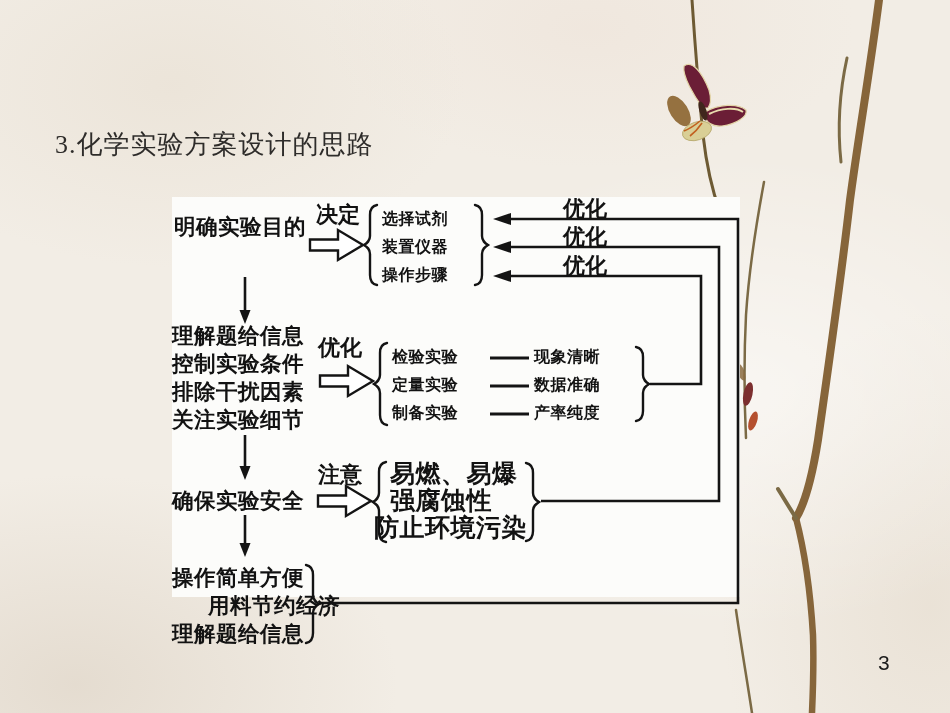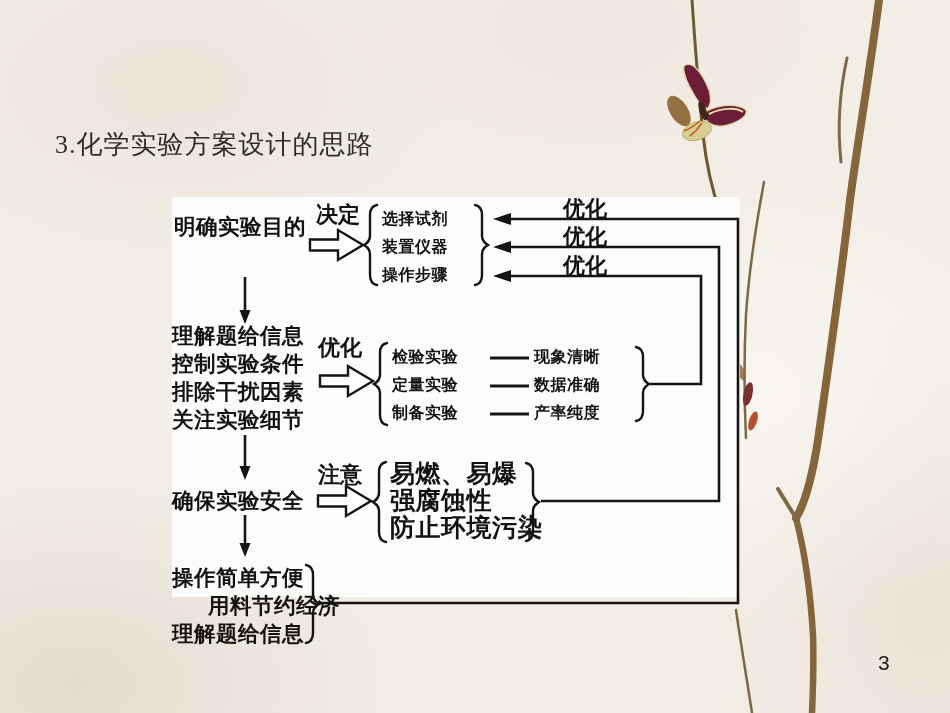--- a/index.html
+++ b/index.html
@@ -134,21 +134,21 @@
     <div class="t item" style="left:220px;top:174px;">定量实验</div>
     <div class="t item" style="left:220px;top:202px;">制备实验</div>
     <div class="t item" style="left:362px;top:146px;">现象清晰</div>
     <div class="t item" style="left:362px;top:174px;">数据准确</div>
     <div class="t item" style="left:362px;top:202px;">产率纯度</div>
 
     <div class="t" style="left:0px;top:290px;">确保实验安全</div>
     <div class="t small" style="left:146px;top:267px;">注意</div>
     <div class="t g3" style="left:218px;top:263px;">易燃、易爆</div>
     <div class="t g3" style="left:218px;top:290px;">强腐蚀性</div>
-    <div class="t g3" style="left:218px;top:317px;">防止环境污染</div>
+    <div class="t g3" style="left:202px;top:317px;">防止环境污染</div>
 
     <div class="t" style="left:0px;top:367px;">操作简单方便</div>
     <div class="t" style="left:0px;top:395px;padding-left:36px;">用料节约经济</div>
     <div class="t" style="left:0px;top:423px;">理解题给信息</div>
   </div>
 
   <div class="pagenum">3</div>
 
 </div>
 

